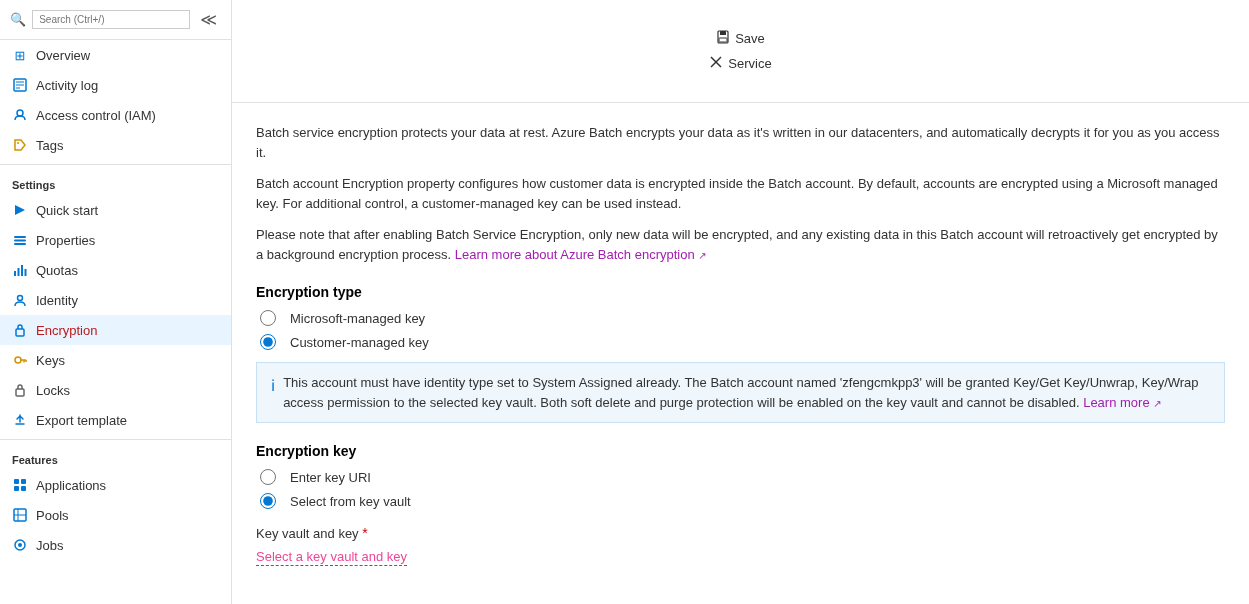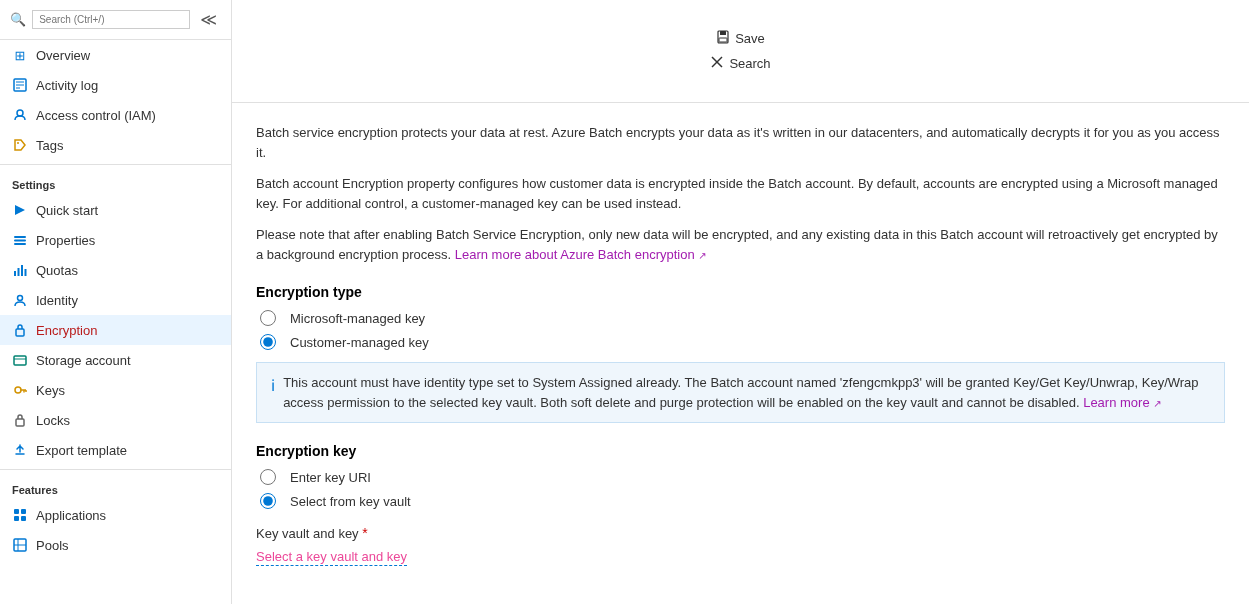--- a/index.html
+++ b/index.html
@@ -271,29 +271,20 @@
       <svg width="14" height="14" viewBox="0 0 14 14" fill="none">
           <rect x="3" y="6" width="8" height="7" rx="1" stroke="#0078d4" stroke-width="1.5"></rect>
           <path d="M5 6V4a2 2 0 014 0v2" stroke="#0078d4" stroke-width="1.5"></path>
         </svg>
     </span>
     <span>Encryption</span>
   </div>
   <div class="sidebar-item">
     <span class="icon">
       <svg width="14" height="14" viewBox="0 0 14 14" fill="none">
-          <rect x="1" y="3" width="12" height="9" rx="1" stroke="#008272" stroke-width="1.5"></rect>
-          <line x1="1" y1="6" x2="13" y2="6" stroke="#008272" stroke-width="1"></line>
-        </svg>
-    </span>
-    <span>Storage account</span>
-  </div>
-  <div class="sidebar-item">
-    <span class="icon">
-      <svg width="14" height="14" viewBox="0 0 14 14" fill="none">
           <circle cx="5" cy="7" r="3" stroke="#d29200" stroke-width="1.5"></circle>
           <line x1="7.5" y1="7" x2="13" y2="7" stroke="#d29200" stroke-width="1.5"></line>
           <line x1="11" y1="7" x2="11" y2="9.5" stroke="#d29200" stroke-width="1.5"></line>
           <line x1="13" y1="7" x2="13" y2="9" stroke="#d29200" stroke-width="1.5"></line>
         </svg>
     </span>
     <span>Keys</span>
   </div>
   <div class="sidebar-item">
     <span class="icon">
@@ -329,20 +320,29 @@
   </div>
   <div class="sidebar-item">
     <span class="icon">
       <svg width="14" height="14" viewBox="0 0 14 14" fill="none">
           <rect x="1" y="1" width="12" height="12" rx="1" stroke="#0078d4" stroke-width="1.5"></rect>
           <line x1="5" y1="1" x2="5" y2="13" stroke="#0078d4" stroke-width="1"></line>
           <line x1="1" y1="7" x2="13" y2="7" stroke="#0078d4" stroke-width="1"></line>
         </svg>
     </span>
     <span>Pools</span>
+  </div>
+  <div class="sidebar-item">
+    <span class="icon">
+      <svg width="14" height="14" viewBox="0 0 14 14" fill="none">
+          <circle cx="7" cy="7" r="5" stroke="#0078d4" stroke-width="1.5"></circle>
+          <circle cx="7" cy="7" r="2" fill="#0078d4"></circle>
+        </svg>
+    </span>
+    <span>Jobs</span>
   </div>
 </div>
 
 <div class="main">
   <div class="toolbar">
     <button class="toolbar-btn">
       <span>
         <svg width="14" height="14" viewBox="0 0 14 14" fill="none">
             <rect x="2" y="1" width="10" height="12" rx="1" stroke="#333" stroke-width="1.2"></rect>
             <rect x="4" y="1" width="6" height="4" fill="#333" rx="0.5"></rect>
@@ -351,21 +351,21 @@
       </span>
       <span>Save</span>
     </button>
     <button class="toolbar-btn">
       <span>
         <svg width="14" height="14" viewBox="0 0 14 14" fill="none">
             <line x1="2" y1="2" x2="12" y2="12" stroke="#333" stroke-width="1.5"></line>
             <line x1="12" y1="2" x2="2" y2="12" stroke="#333" stroke-width="1.5"></line>
           </svg>
       </span>
-      <span>Search</span>
+      <span>Service</span>
     </button>
   </div>
 
   <div class="content">
     <p class="description-text">Batch service encryption protects your data at rest. Azure Batch encrypts your data as it's written in our datacenters, and automatically decrypts it for you as you access it.</p>
     <p class="description-text">Batch account Encryption property configures how customer data is encrypted inside the Batch account. By default, accounts are encrypted using a Microsoft managed key. For additional control, a customer-managed key can be used instead.</p>
     <p class="description-text">
       <span>Please note that after enabling Batch Service Encryption, only new data will be encrypted, and any existing data in this Batch account will retroactively get encrypted by a background encryption process.</span>
       <a class="link" href="#">
         <span>Learn more about Azure Batch encryption</span>

